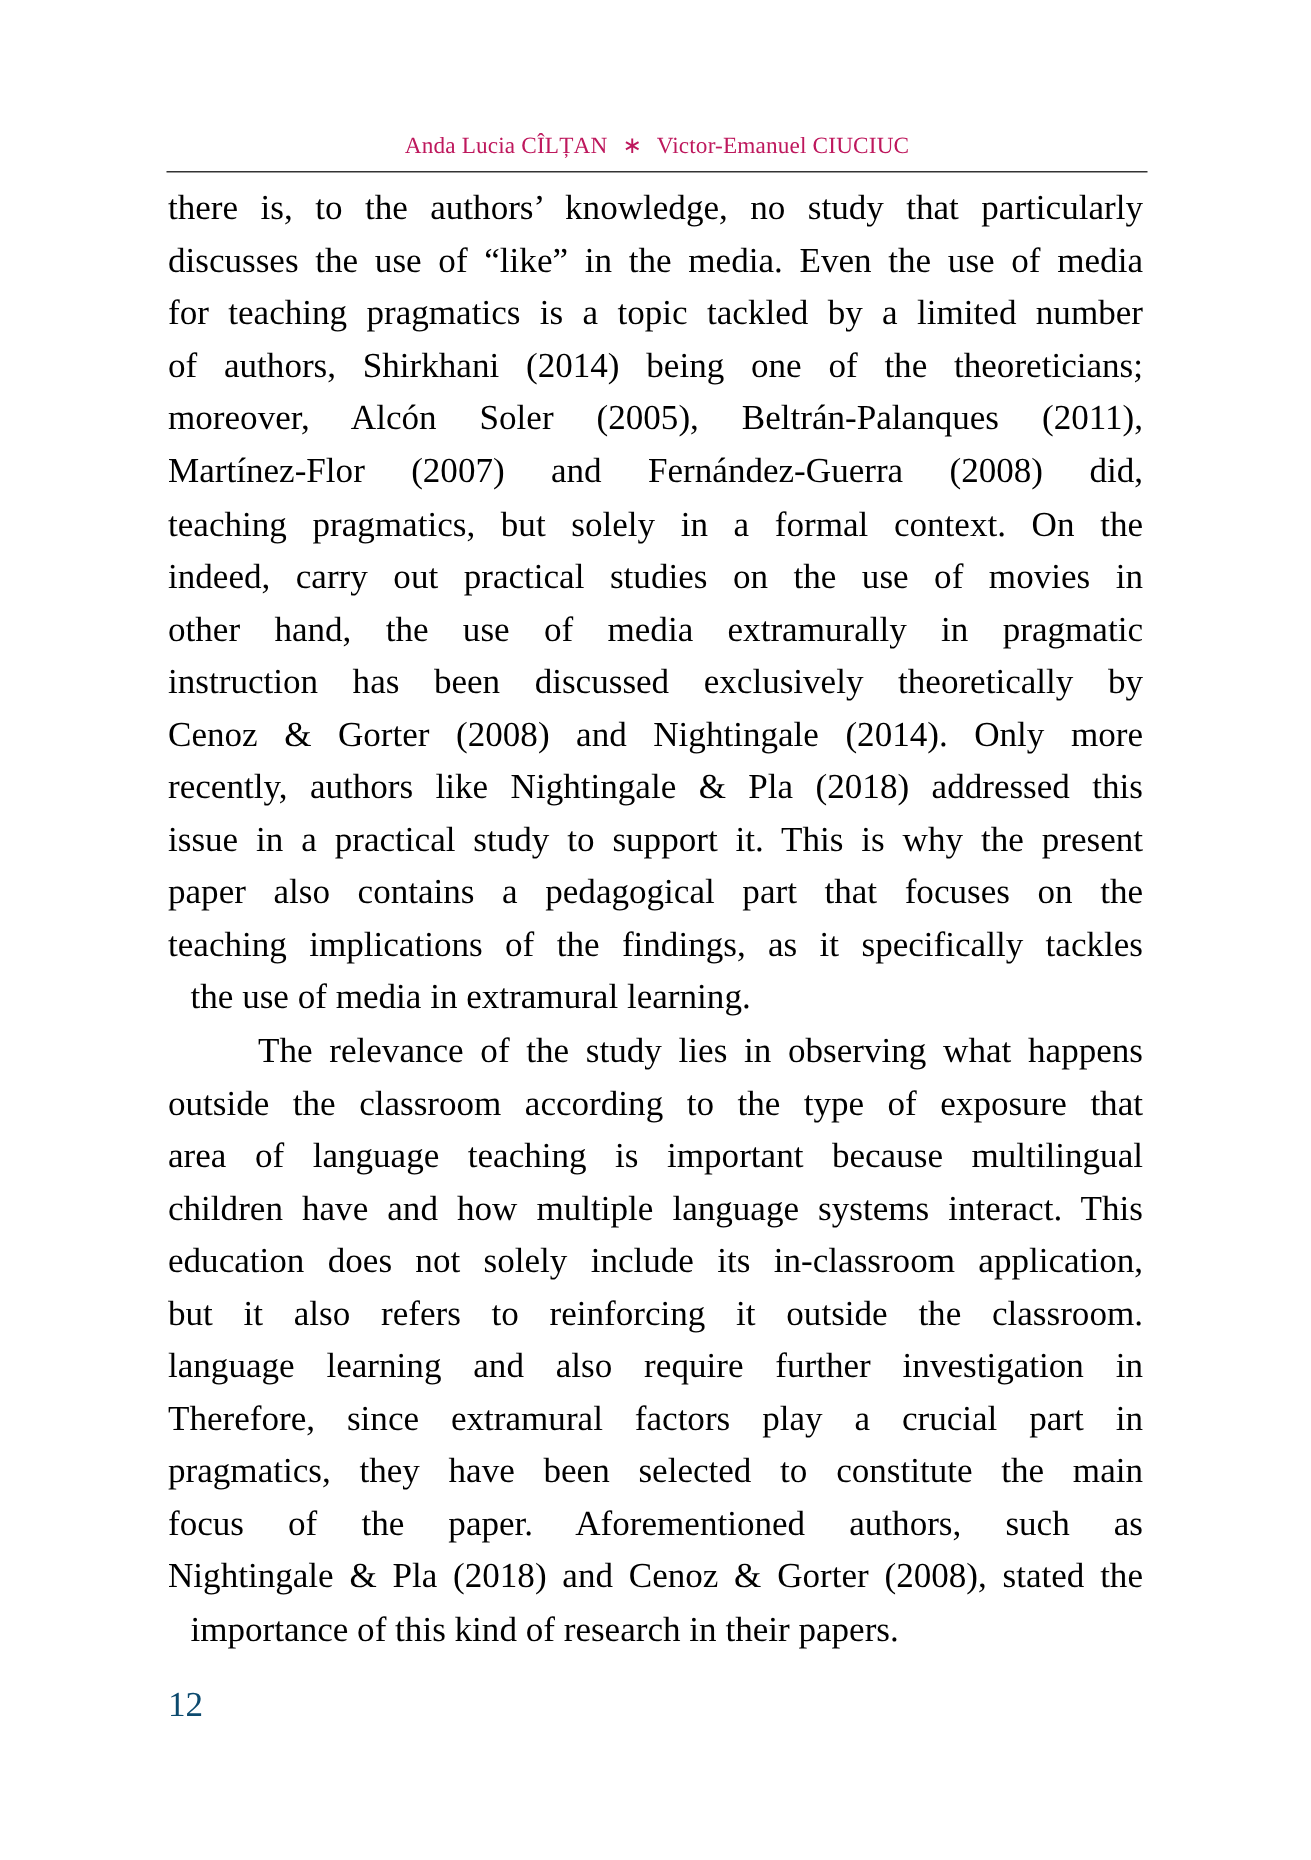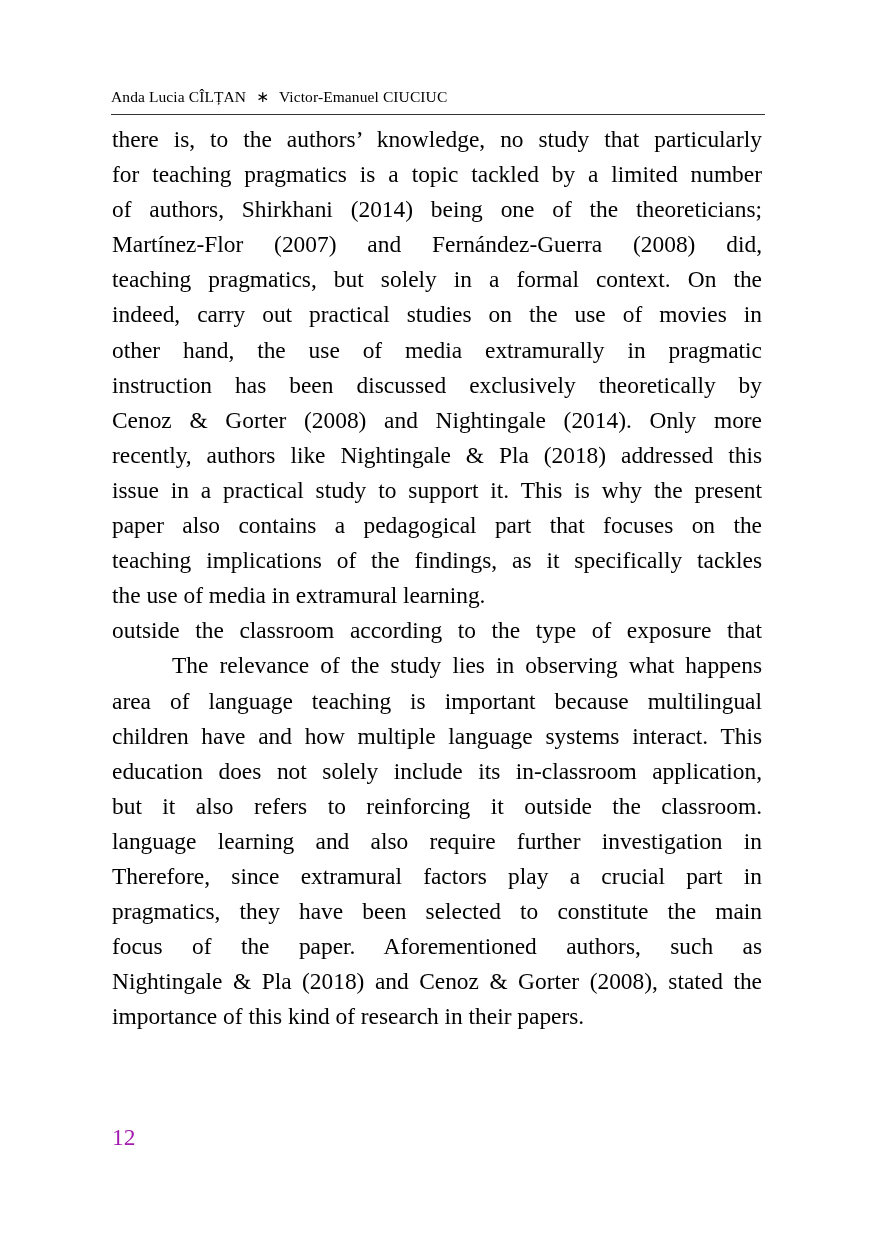--- a/index.html
+++ b/index.html
@@ -1,72 +1,75 @@
 <!DOCTYPE html>
 <html><head>
 <meta charset="utf-8">
 <style>
   html, body { margin: 0; padding: 0; background: #ffffff; }
   body { width: 874px; height: 1240px; position: relative; overflow: hidden; }
   .header {
     position: absolute; left: 111px; top: 88px; width: 654px;
-    font-family: "Liberation Serif", serif; font-size: 15.5px; color: #000000;
+    text-align: center;
+    font-family: "Liberation Serif", serif; font-size: 15.5px; color: #be185d;
     letter-spacing: 0.1px;
   }
   .header .sep { margin: 0 6px; }
   .rule {
     position: absolute; left: 111px; top: 114px; width: 654px; height: 0;
     border-top: 1.6px solid #333;
   }
   .body-text {
     position: absolute; left: 112px; top: 122px; width: 650px;
     font-family: "Liberation Serif", serif; font-size: 23.4px; color: #000000;
   }
   .line {
     height: 35.1px; line-height: 35.1px;
     text-align: justify; text-align-last: justify;
     white-space: nowrap; overflow: visible;
   }
-  .line.last { text-align-last: left; }
+  .line.last { text-align-last: left; margin-left: 15px; }
   .line.indent { padding-left: 60px; }
   .page-num {
     position: absolute; left: 112px; top: 1124px;
-    font-family: "Liberation Serif", serif; font-size: 23.4px; color: #a21caf;
+    font-family: "Liberation Serif", serif; font-size: 23.4px; color: #0c4a6e;
   }
 </style>
 </head>
 <body>
 
 <div class="header">
   <span>Anda Lucia CÎLȚAN</span>
   <span class="sep">∗</span>
   <span>Victor-Emanuel CIUCIUC</span>
 </div>
 <div class="rule"></div>
 
 <div class="body-text">
   <div>
     <div class="line">there is, to the authors’ knowledge, no study that particularly</div>
+    <div class="line">discusses the use of “like” in the media. Even the use of media</div>
     <div class="line">for teaching pragmatics is a topic tackled by a limited number</div>
     <div class="line">of authors, Shirkhani (2014) being one of the theoreticians;</div>
+    <div class="line">moreover, Alcón Soler (2005), Beltrán-Palanques (2011),</div>
     <div class="line">Martínez-Flor (2007) and Fernández-Guerra (2008) did,</div>
     <div class="line">teaching pragmatics, but solely in a formal context. On the</div>
     <div class="line">indeed, carry out practical studies on the use of movies in</div>
     <div class="line">other hand, the use of media extramurally in pragmatic</div>
     <div class="line">instruction has been discussed exclusively theoretically by</div>
     <div class="line">Cenoz &amp; Gorter (2008) and Nightingale (2014). Only more</div>
     <div class="line">recently, authors like Nightingale &amp; Pla (2018) addressed this</div>
     <div class="line">issue in a practical study to support it. This is why the present</div>
     <div class="line">paper also contains a pedagogical part that focuses on the</div>
     <div class="line">teaching implications of the findings, as it specifically tackles</div>
     <div class="line last">the use of media in extramural learning.</div>
   </div>
   <div>
+    <div class="line indent">The relevance of the study lies in observing what happens</div>
     <div class="line">outside the classroom according to the type of exposure that</div>
-    <div class="line indent">The relevance of the study lies in observing what happens</div>
     <div class="line">area of language teaching is important because multilingual</div>
     <div class="line">children have and how multiple language systems interact. This</div>
     <div class="line">education does not solely include its in-classroom application,</div>
     <div class="line">but it also refers to reinforcing it outside the classroom.</div>
     <div class="line">language learning and also require further investigation in</div>
     <div class="line">Therefore, since extramural factors play a crucial part in</div>
     <div class="line">pragmatics, they have been selected to constitute the main</div>
     <div class="line">focus of the paper. Aforementioned authors, such as</div>
     <div class="line">Nightingale &amp; Pla (2018) and Cenoz &amp; Gorter (2008), stated the</div>
     <div class="line last">importance of this kind of research in their papers.</div>

